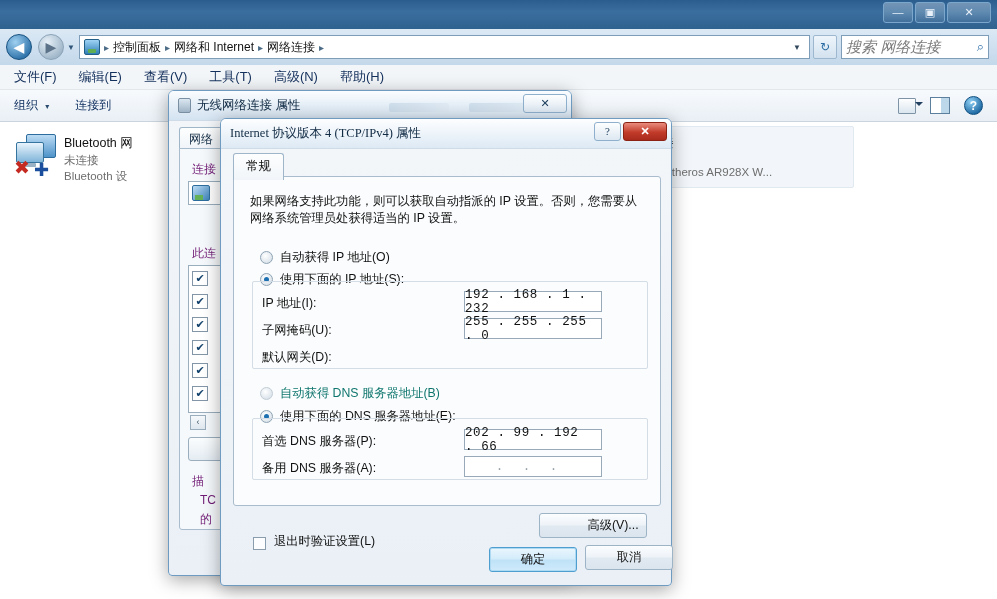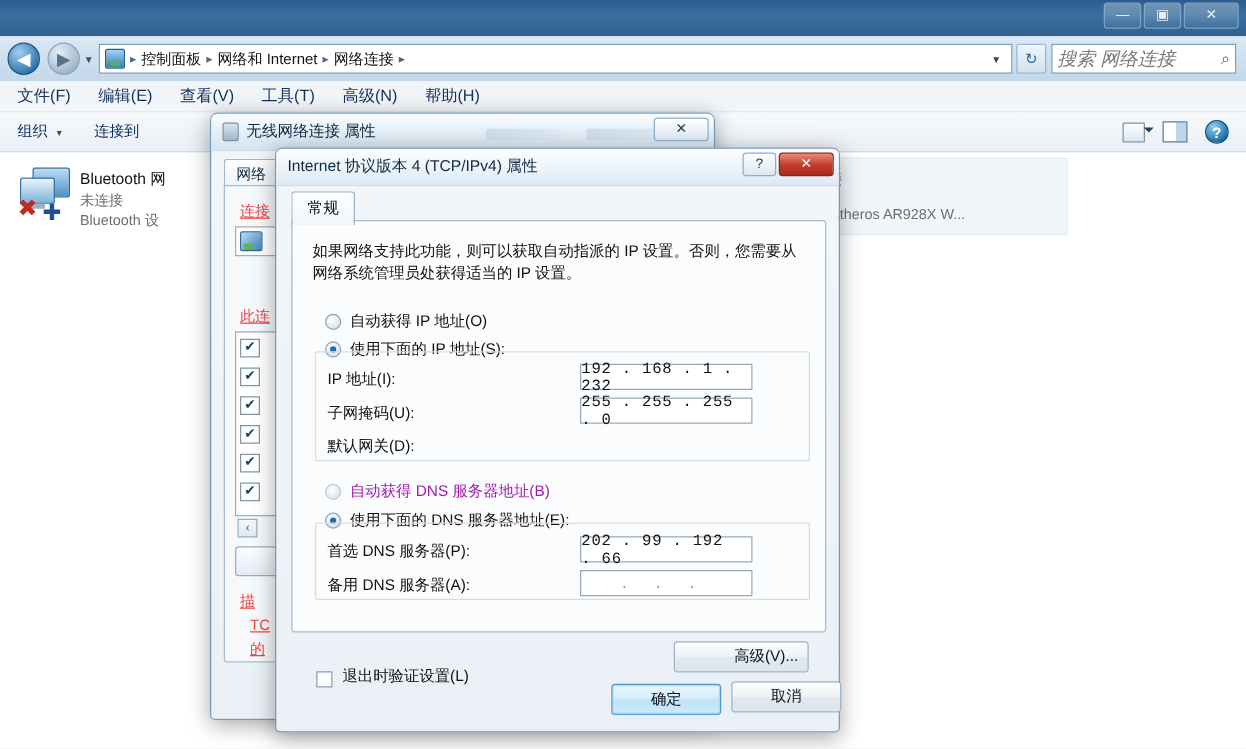--- a/index.html
+++ b/index.html
@@ -217,21 +217,21 @@
   .wtab {
     display: inline-block; padding: 3px 9px 4px;
     font-size: 12px; color: #102a43;
     background: linear-gradient(180deg,#fdfefe,#eef3f8);
     border: 1px solid #9fb6c9; border-bottom: none; border-radius: 3px 3px 0 0;
   }
   .wifi-panel {
     position: absolute; left: 10px; top: 57px; width: 384px; height: 382px;
     background: #f6f9fb; border: 1px solid #a8bccd; border-radius: 0 3px 3px 3px;
   }
-  .wlbl { position: absolute; font-size: 12px; color: #ef4444; white-space: nowrap; text-decoration: underline; }
+  .wlbl { position: absolute; font-size: 12px; color: #701a75; white-space: nowrap; }
   .wbox {
     position: absolute; background: #fff; border: 1px solid #9aaebe;
   }
   .adapter-ico {
     position: absolute; left: 12px; top: 36px; width: 18px; height: 16px;
     background: linear-gradient(135deg,#bcdcf5,#3c82b8);
     border: 1px solid #2d6d9d; border-radius: 2px;
   }
   .adapter-ico::after {
     content: ""; position: absolute; left: 2px; bottom: 0; width: 8px; height: 5px;
@@ -244,21 +244,21 @@
   }
   .wscroll {
     position: absolute; left: 10px; width: 16px; height: 15px;
     background: linear-gradient(180deg,#f6f9fb,#dfe8ef);
     border: 1px solid #9aaebe; font-size: 9px; color: #44586a;
     line-height: 13px; text-align: center;
   }
 
   
   #ipv4-dlg { left: 220px; top: 118px; width: 452px; height: 468px; }
-  #ipv4-dlg .dlg-title { background: linear-gradient(180deg,#fdfeff 0%,#eaf2f9 60%,#dde9f4 100%); }
+  #ipv4-dlg .dlg-title { background: linear-gradient(180deg,#fdfeff 0%,#eaf2f9 60%,#dde9f4 100%); font-family: Liberation Serif, serif; }
   .ip-tabstrip { position: absolute; left: 12px; top: 34px; }
   .ip-tab {
     display: inline-block; padding: 4px 12px 5px; font-size: 12.5px; color: #111;
     background: linear-gradient(180deg,#fdfefe,#f1f5f9);
     border: 1px solid #9fb6c9; border-bottom: none; border-radius: 3px 3px 0 0;
     position: relative; z-index: 2;
   }
   .ip-panel {
     position: absolute; left: 12px; top: 57px; width: 428px; height: 330px;
     background: #fafcfd; border: 1px solid #a8bccd; border-radius: 0 3px 3px 3px;
@@ -272,21 +272,21 @@
     width: 13px; height: 13px; border-radius: 50%;
     background: radial-gradient(circle at 40% 35%, #ffffff, #e2e9ef 60%, #cfd9e2 100%);
     border: 1px solid #8fa3b4; flex: none; position: relative;
   }
   .radio.on::after {
     content: ""; position: absolute; left: 3px; top: 3px; width: 5px; height: 5px;
     border-radius: 50%; background: #1c6fb0;
   }
   .radio.dim { border-color: #c2ccd5; }
   .radio-lbl { font-size: 12.3px; color: #111; white-space: nowrap; }
-  .radio-lbl.dim { color: #a21caf; }
+  .radio-lbl.dim { color: #0f766e; }
 
   .group-frame {
     position: absolute; border: 1px solid #d4dde5; border-radius: 2px;
   }
   .field-row { position: absolute; display: flex; align-items: center; }
   .field-lbl { font-size: 12.3px; color: #111; white-space: nowrap; }
   .ipfield {
     position: absolute; width: 138px; height: 21px;
     background: #fff; border: 1px solid #98aaba;
     font-family: "Liberation Mono", "DejaVu Sans Mono", monospace;

